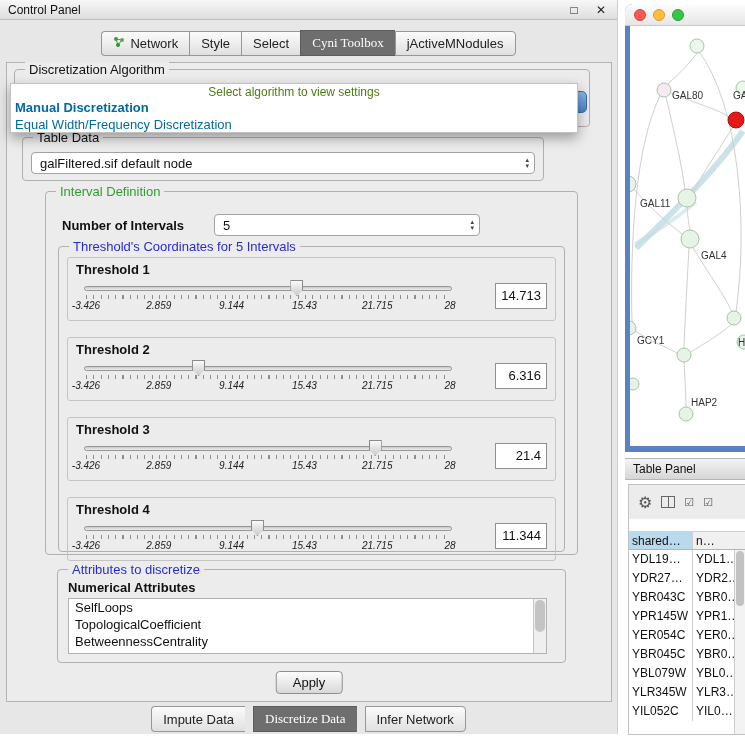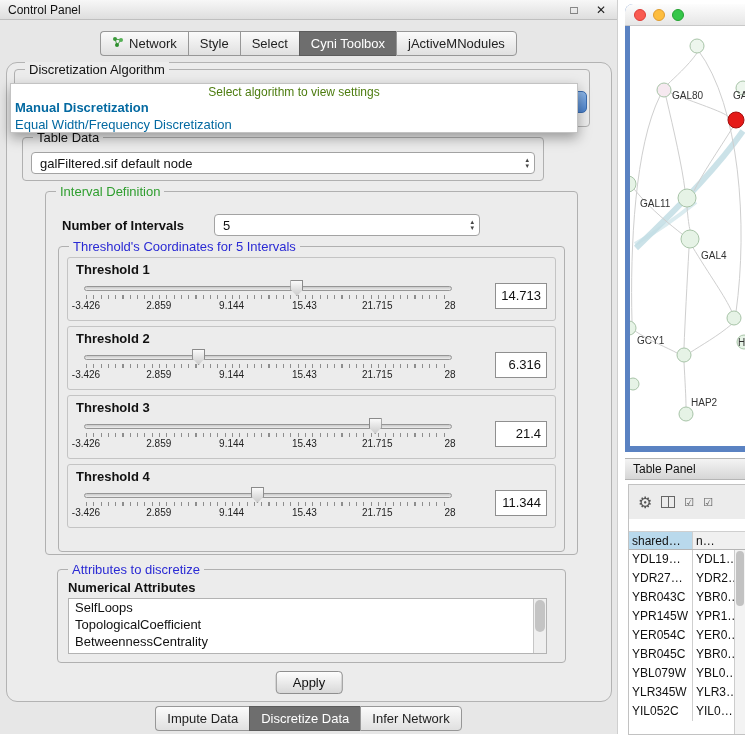--- a/index.html
+++ b/index.html
@@ -9,23 +9,23 @@
   
   .control-panel{position:absolute;left:0;top:0;width:618px;height:734px;background:#e7e7e7;border-right:1px solid #cfcfcf;}
   .cp-titlebar{height:20px;background:linear-gradient(#f7f7f7,#dedede);border-bottom:1px solid #bfbfbf;display:flex;align-items:center;padding:0 8px;font-size:12px;gap:11px;}
   .cp-title{flex:1;}
   .win-btn{width:16px;text-align:center;font-size:12px;color:#222;cursor:default;}
 
   .top-tabs{display:flex;justify-content:center;align-items:flex-end;margin-top:12px;height:24px;}
   .tab{display:flex;align-items:center;gap:5px;padding:4px 11px;font-size:13px;background:linear-gradient(#fbfbfb,#e0e0e0);border:1px solid #979797;border-right:none;color:#222;cursor:default;white-space:nowrap;}
   .tab:first-child{border-radius:4px 0 0 4px;}
   .tab:last-child{border-right:1px solid #979797;border-radius:0 4px 4px 0;}
-  .tab.selected{background:#6e6e6e;color:#fff;border-color:#5c5c5c;}
-
-  .content{position:absolute;left:6px;top:62px;width:606px;height:640px;background:#ececec;border:1px solid #b3b3b3;border-radius:11px;}
+  .tab.selected{background:#6e6e6e;color:#fff;border-color:#5c5c5c;font-family:Liberation Serif, serif;}
+
+  .content{position:absolute;left:6px;top:62px;width:606px;height:640px;background:#ececec;border:1px solid #b3b3b3;border-radius:0;}
 
   .group{position:absolute;border:1px solid #b0b0b0;border-radius:4px;}
   .legend{position:absolute;top:-8px;left:10px;background:#ececec;padding:0 4px;font-size:13px;color:#111;white-space:nowrap;}
   .legend.green{color:#2f9e2f;}
   .legend.blue{color:#2a2ad4;}
 
   .algo-group{left:7px;top:6px;width:576px;height:58px;}
   .stepper-peek{position:absolute;left:554px;top:28px;width:26px;height:22px;border:1px solid #3a6cb0;border-radius:5px;background:linear-gradient(#8cb6e8,#4c82cc);z-index:20;display:flex;flex-direction:column;align-items:center;justify-content:center;color:#fff;font-size:7px;line-height:6px;}
   .algo-popup{position:absolute;left:3px;top:20px;width:568px;height:50px;background:#fff;border:1px solid #c3c3c3;box-shadow:0 5px 12px rgba(0,0,0,.35);z-index:30;overflow:hidden;}
   .popup-placeholder{text-align:center;font-size:12px;color:#4d7c0f;padding-top:1px;height:15px;}
@@ -35,41 +35,41 @@
   .td-group{left:15px;top:74px;width:522px;height:44px;}
   .combo{position:absolute;background:#fff;border:1px solid #a3a3a3;border-radius:4px;display:flex;align-items:center;font-size:13px;padding-left:8px;}
   .td-combo{left:8px;right:8px;top:14px;height:22px;}
   .combo-arrows{margin-left:auto;margin-right:5px;display:flex;flex-direction:column;align-items:center;font-size:7px;line-height:6px;color:#444;}
 
   .interval-group{left:38px;top:128px;width:533px;height:364px;}
   .ni-label{position:absolute;left:16px;top:26px;font-size:13px;font-weight:bold;}
   .ni-combo{left:168px;top:22px;width:266px;height:22px;}
   .thr-group{left:12px;top:54px;width:507px;height:306px;}
   #thr-list{padding:10px 8px 0 8px;}
-  .thr-box{border:1px solid #c4c4c4;border-radius:3px;height:64px;margin-bottom:5px;padding:4px 8px;}
+  .thr-box{border:1px solid #c4c4c4;border-radius:3px;height:64px;margin-bottom:16px;padding:4px 8px;}
   .thr-title{font-size:13px;font-weight:bold;}
   .thr-row{display:flex;align-items:center;margin-top:1px;}
-  .slider{position:relative;width:368px;height:36px;margin-left:8px;flex:none;}
+  .slider{position:relative;width:368px;height:36px;margin-left:8px;flex:none;font-style:italic;}
   .track{position:absolute;left:0;right:0;top:8px;height:5px;background:linear-gradient(#c9c9c9,#ededed);border:1px solid #969696;border-radius:3px;}
   .ticks{position:absolute;left:2px;right:2px;top:17px;height:4px;background-image:repeating-linear-gradient(90deg,#8d8d8d 0 1px,transparent 1px 7.3px);}
   .tick-labels{position:absolute;left:2px;right:2px;top:22px;height:11px;}
   .tick-label{position:absolute;transform:translateX(-50%);font-size:10px;color:#222;white-space:nowrap;}
   .thumb{position:absolute;top:2px;width:13px;height:16px;background:linear-gradient(#fdfdfd,#c9c9c9);box-shadow:inset 0 0 0 1px #8a8a8a;clip-path:polygon(0 0,100% 0,100% 58%,50% 100%,0 58%);}
   .value-box{margin-left:auto;width:52px;height:26px;line-height:24px;background:#fff;border:1px solid #8f8f8f;text-align:right;padding-right:5px;font-size:13px;}
 
   .attr-group{left:50px;top:506px;width:509px;height:94px;}
   .attr-title{position:absolute;left:10px;top:10px;font-size:13px;font-weight:bold;}
   .attr-listwrap{position:absolute;left:10px;right:18px;top:28px;height:56px;background:#fff;border:1px solid #b3b3b3;overflow:hidden;}
   .attr-item{font-size:13px;line-height:17px;padding-left:6px;white-space:nowrap;}
   .vscroll{position:absolute;right:0;top:0;bottom:0;width:13px;background:#efefef;border-left:1px solid #c6c6c6;}
   .vthumb{margin:1px;height:32px;background:#c4c4c4;border-radius:6px;}
 
   .apply-btn{position:absolute;left:50%;top:608px;transform:translateX(-50%);padding:3px 16px;font-size:13px;font-family:inherit;background:linear-gradient(#fdfdfd,#d8d8d8);border:1px solid #8f8f8f;border-radius:4px;color:#111;}
 
-  .bottom-tabs{position:absolute;left:0;right:0;top:706px;display:flex;justify-content:center;}
+  .bottom-tabs{position:absolute;left:0;right:0;top:706px;display:flex;justify-content:center;gap:8px;}
 
   
   .net-window{position:absolute;left:625px;top:4px;width:120px;height:448px;background:#5a82c2;border-radius:8px 0 0 0;}
   .net-titlebar{height:22px;background:linear-gradient(#fdfdfd,#e6e6e6);border-bottom:1px solid #c9c9c9;border-radius:8px 0 0 0;display:flex;align-items:center;gap:7px;padding-left:9px;}
   .light{width:12px;height:12px;border-radius:50%;}
   .light.red{background:#f95b51;border:1px solid #de3d38;}
   .light.yellow{background:#fdbd3e;border:1px solid #df9b2f;}
   .light.green{background:#35c649;border:1px solid #25a233;}
   .net-canvas{position:absolute;left:5px;right:0;top:22px;bottom:6px;background:#fff;overflow:hidden;}
   .node-label{font-size:10px;fill:#333;font-family:"Liberation Sans",sans-serif;}

